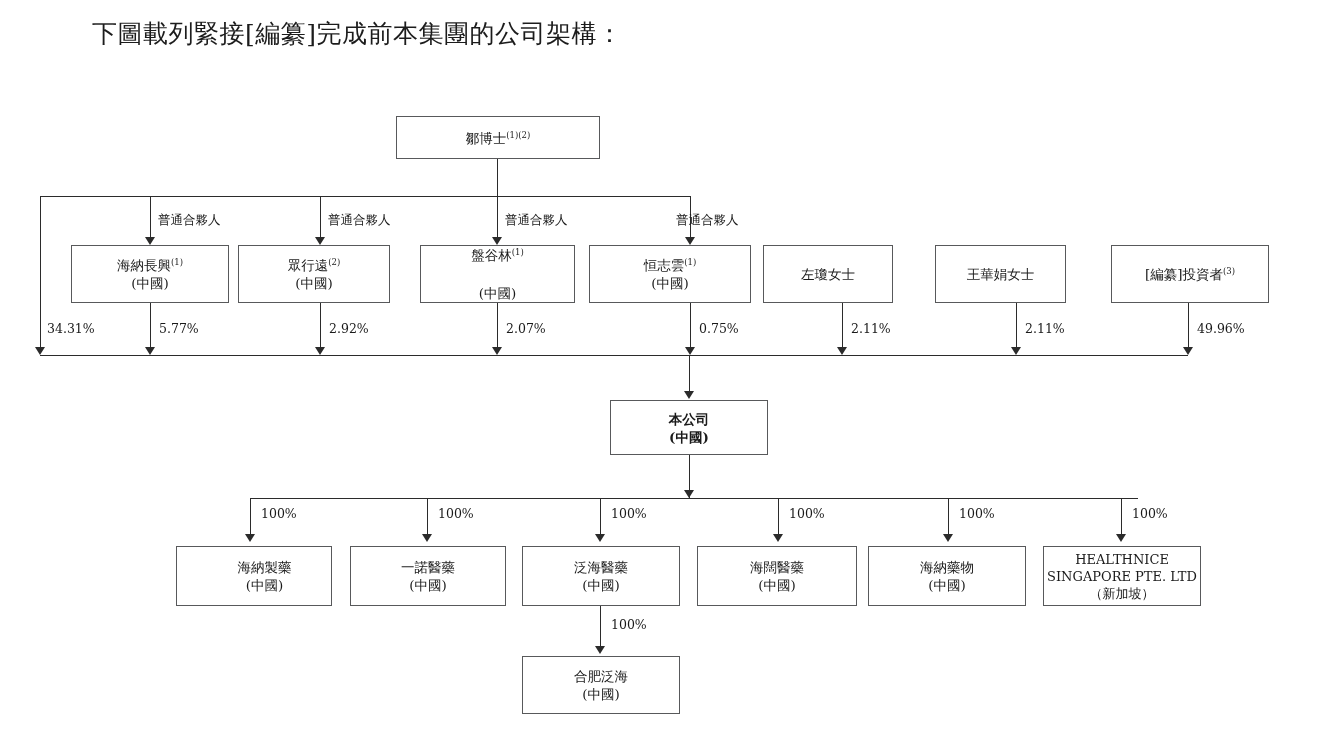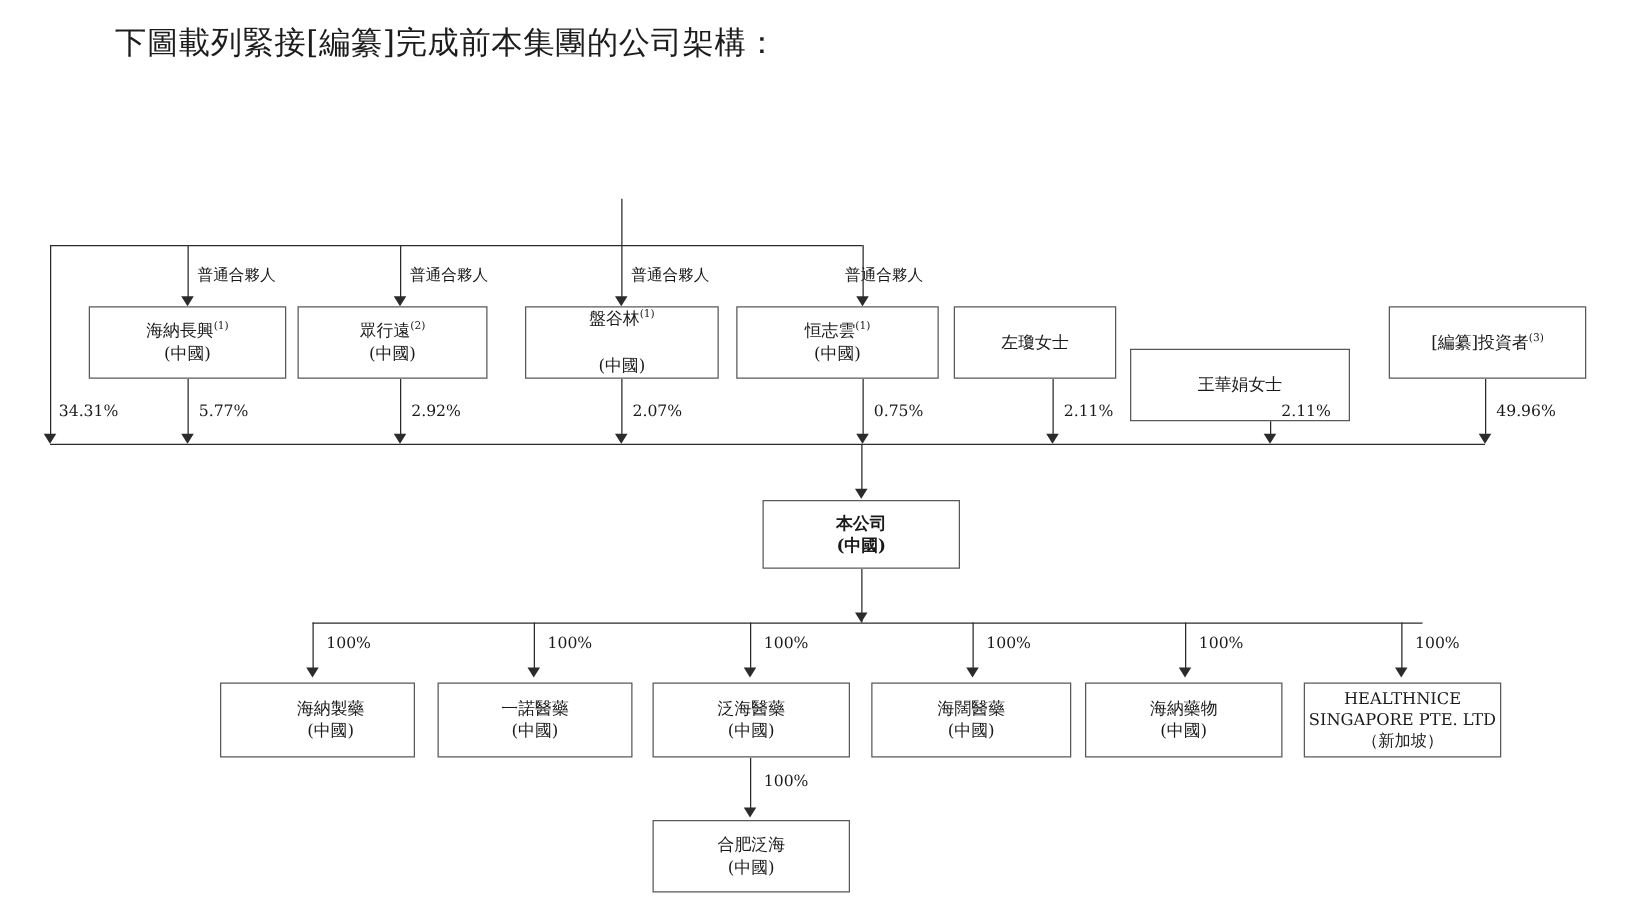--- a/index.html
+++ b/index.html
@@ -82,20 +82,23 @@
   }
   .pct { font-family: "DejaVu Serif", "Liberation Serif", serif; font-size: 12.5px; text-align: center; }
 </style>
 </head>
 <body>
 
 <div id="page">
 
   <div id="title">下圖載列緊接[編纂]完成前本集團的公司架構：</div>
 
+  <div class="box" style="left:396px; top:116px; width:204px; height:43px;">
+    <span class="l1"><span>鄒博士</span><sup>(1)(2)</sup></span>
+  </div>
 
   <div class="vline" style="left:497px; top:159px; height:37px;"></div>
 
   <div class="hline" style="left:40px; top:196px; width:650px;"></div>
 
   <div class="vline" style="left:40px; top:196px; height:156px;"></div>
   <div class="arrow-down" style="left:35px; top:347px;"></div>
   <div class="elabel pct" style="left:47px; top:321px;">34.31%</div>
 
   <div class="vline" style="left:150px; top:196px; height:42px;"></div>
@@ -131,21 +134,21 @@
 
   <div class="box" style="left:589px; top:245px; width:162px; height:58px;">
     <span class="l1"><span>恒志雲</span><sup>(1)</sup></span>
     <span class="l2">(中國)</span>
   </div>
 
   <div class="box" style="left:763px; top:245px; width:130px; height:58px;">
     <span class="l1">左瓊女士</span>
   </div>
 
-  <div class="box" style="left:904px; top:245px; width:176px; height:58px;margin-top:34px;">
+  <div class="box" style="left:935px; top:245px; width:131px; height:58px;">
     <span class="l1">王華娟女士</span>
   </div>
 
   <div class="box" style="left:1111px; top:245px; width:158px; height:58px;">
     <span class="l1"><span>[編纂]投資者</span><sup>(3)</sup></span>
   </div>
 
   <div class="vline" style="left:150px; top:303px; height:49px;"></div>
   <div class="arrow-down" style="left:145px; top:347px;"></div>
   <div class="elabel pct" style="left:159px; top:321px;">5.77%</div>

